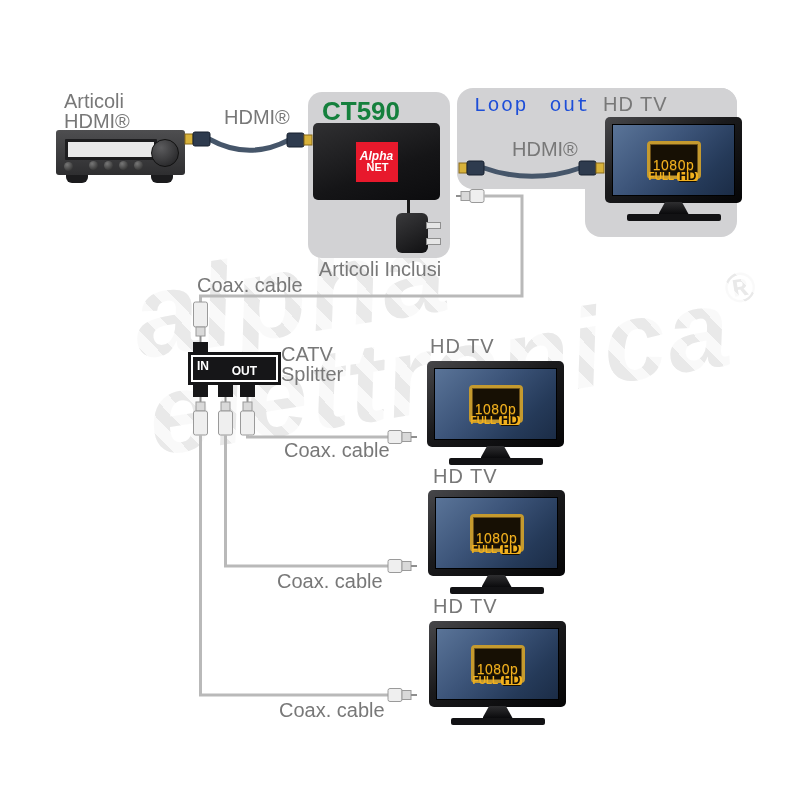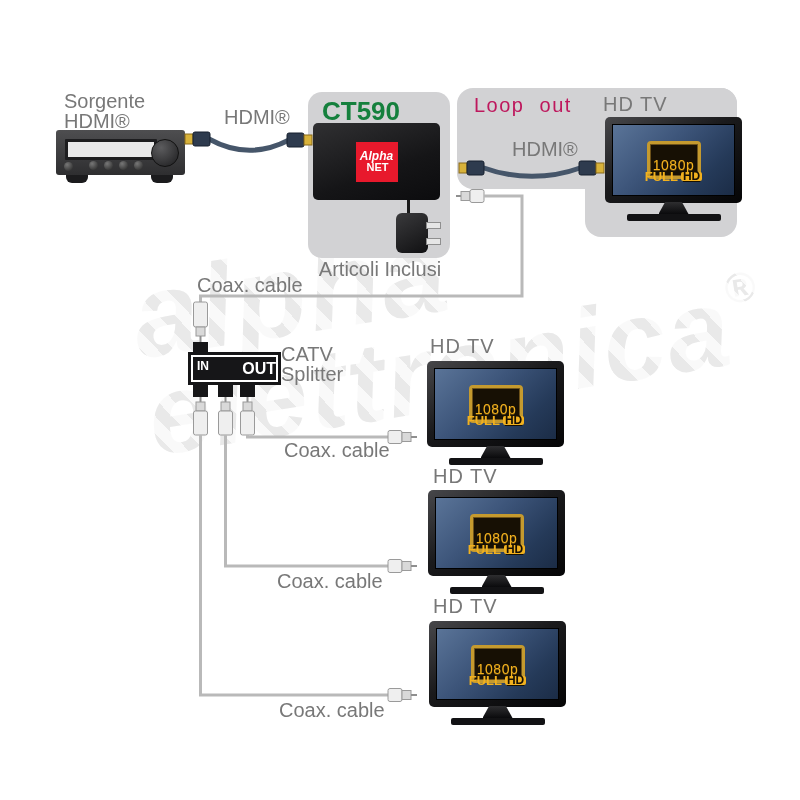--- a/index.html
+++ b/index.html
@@ -26,22 +26,22 @@
     content:"";position:absolute;inset:-10px;
     background:repeating-linear-gradient(55deg, rgba(255,255,255,0) 0 12px, rgba(255,255,255,0.75) 12px 24px);
   }
   
   .panel{position:absolute;background:#d2d2d4;z-index:1;}
   .ct590-box{left:308px;top:92px;width:142px;height:166px;border-radius:14px;}
   .loop-box-a{left:457px;top:88px;width:280px;height:101px;border-radius:16px 16px 0 16px;}
   .loop-box-b{left:585px;top:88px;width:152px;height:149px;border-radius:0 16px 16px 16px;}
   .ct590-title{position:absolute;left:322px;top:96px;font-size:26px;font-weight:bold;color:#15803d;z-index:4;}
   .loop-title{
-    position:absolute;left:474px;top:94px;font-size:20px;color:#be185d;
-    letter-spacing:1.5px;word-spacing:8px;z-index:4;
+    position:absolute;left:474px;top:94px;font-size:20px;color:#1d4ed8;
+    letter-spacing:1.5px;word-spacing:8px;z-index:4;font-family:Liberation Mono, monospace;
   }
   
   .modulator{
     position:absolute;left:313px;top:123px;width:127px;height:77px;
     background:linear-gradient(160deg,#303032 0%,#151517 60%,#0c0c0e 100%);
     border-radius:5px;z-index:2;display:flex;align-items:center;justify-content:center;
   }
   .alpha-logo{
     width:42px;height:40px;background:#e8192c;color:#ffffff;
     display:flex;flex-direction:column;justify-content:center;
@@ -86,55 +86,55 @@
     display:flex;align-items:center;justify-content:center;
   }
   .tv-logo{
     width:54px;height:38px;box-sizing:border-box;
     background:#171004;border:3px solid #c59a2e;border-radius:4px;
     box-shadow:inset 0 0 0 1px #6d521a;
     display:flex;flex-direction:column;align-items:center;justify-content:center;
   }
   .tv-logo .res{color:#f2b11e;font-weight:normal;font-size:14px;line-height:13px;letter-spacing:0.5px;text-shadow:0 1px 0 #5b420e;margin-top:20px;}
   .tv-logo .row{display:flex;align-items:center;gap:3px;line-height:10px;}
-  .tv-logo .full{color:#f2b11e;font-weight:bold;font-size:13px;}
+  .tv-logo .full{color:#f2b11e;font-weight:bold;font-size:10px;}
   .tv-logo .hd{background:#f2b11e;color:#171004;font-weight:bold;font-size:12px;line-height:9px;padding:0 2px;border-radius:2px;text-decoration:underline;}
   .tv-stand{
     width:30px;height:12px;margin:-1px auto 0;
     background:linear-gradient(#2e2e30,#0a0a0c);
     clip-path:polygon(22% 0,78% 0,100% 100%,0 100%);
   }
   .tv-base{width:94px;height:7px;margin:0 auto;background:#121214;border-radius:2px;}
   
   .splitter-body{
     position:absolute;left:188px;top:352px;width:93px;height:33px;background:#161618;z-index:2;
   }
   .splitter-inner{
     position:absolute;inset:3px;border:2px solid #ffffff;
   }
   .splitter-in{position:absolute;left:4px;top:2px;color:#fff;font-size:12px;font-weight:bold;}
-  .splitter-out{position:absolute;right:0;bottom:2px;color:#fff;font-size:16px;font-weight:bold;}
+  .splitter-out{position:absolute;right:19px;bottom:2px;color:#fff;font-size:12px;font-weight:bold;}
   .stub{position:absolute;width:15px;background:#161618;z-index:2;}
   
   .cable-layer{position:absolute;left:0;top:0;z-index:3;pointer-events:none;}
 </style>
 </head>
 <body>
 
 <div class="watermark">
   <div class="wm1">alpha</div>
   <div class="wm2"><span>elettronica</span><span class="wmreg">®</span></div>
 </div>
 
 <div class="panel ct590-box"></div>
 <div class="panel loop-box-a"></div>
 <div class="panel loop-box-b"></div>
 
 <div class="lbl" style="left:64px;top:91px;">
-  <div>Sorgente</div>
+  <div>Articoli</div>
   <div>HDMI®</div>
 </div>
 <div class="receiver">
   <div class="receiver-display"></div>
   <div class="receiver-knob"></div>
   <div class="receiver-btn" style="left:8px;top:32px;"></div>
   <div class="receiver-btn" style="left:33px;"></div>
   <div class="receiver-btn" style="left:48px;"></div>
   <div class="receiver-btn" style="left:63px;"></div>
   <div class="receiver-btn" style="left:78px;"></div>

